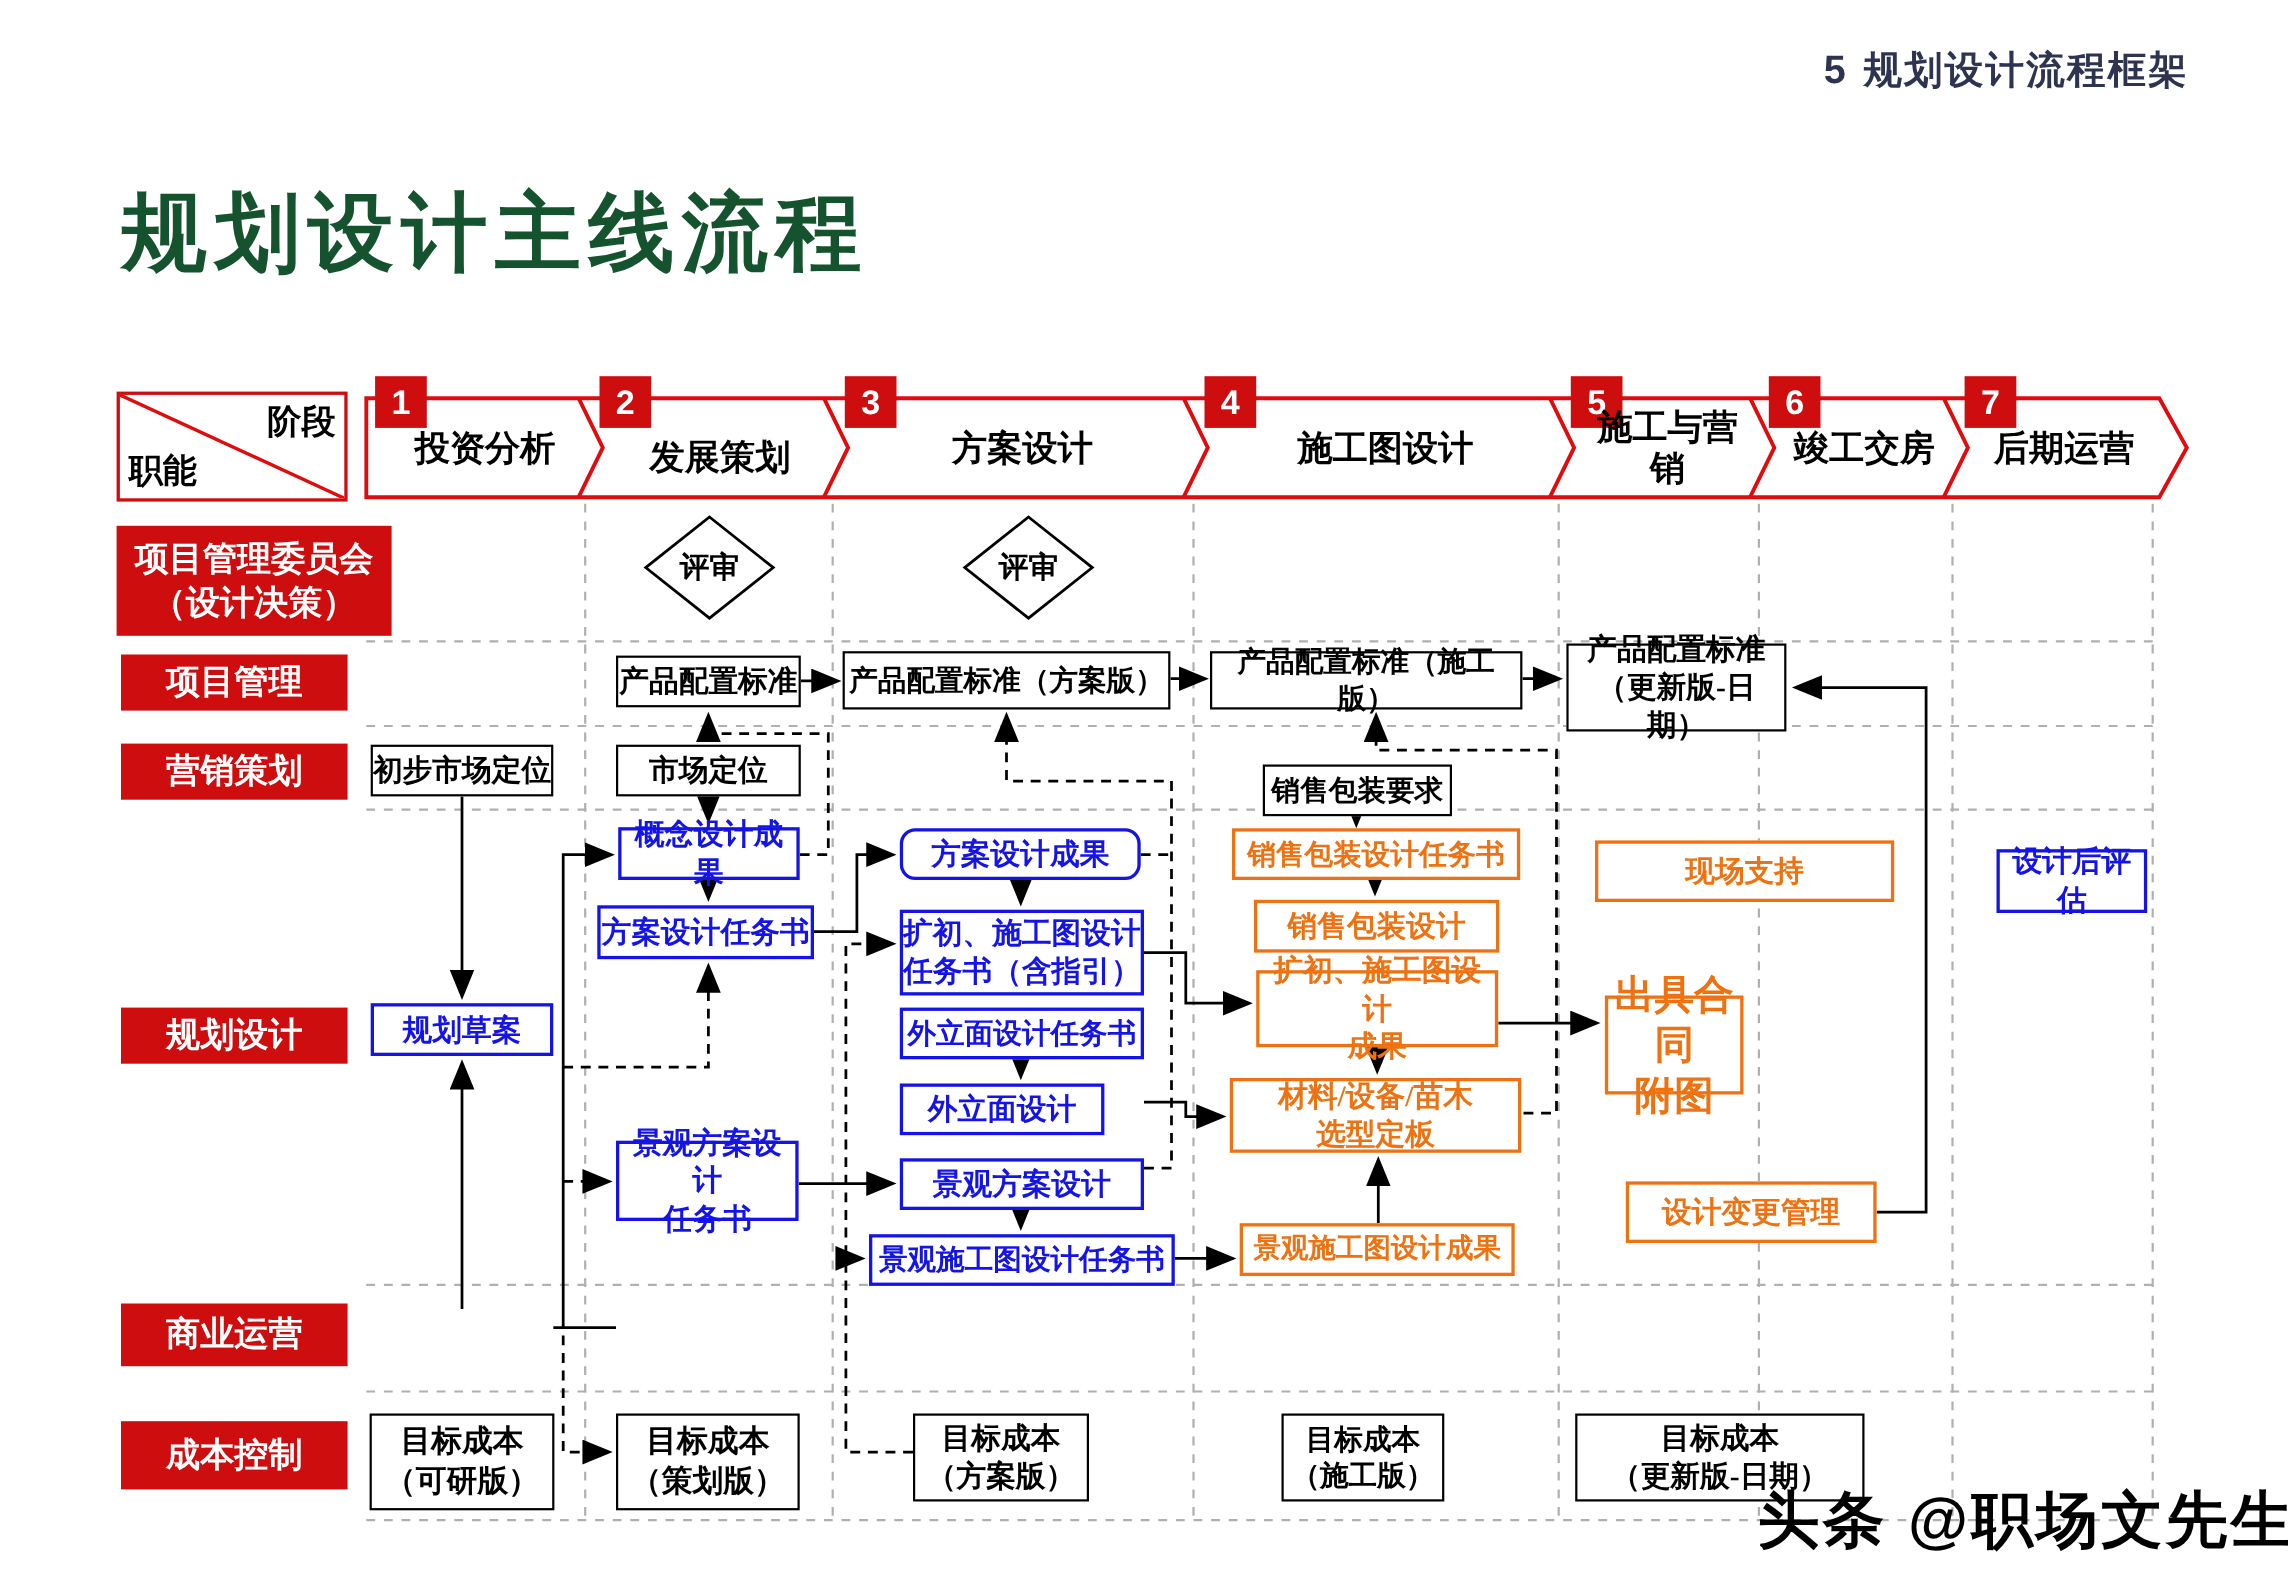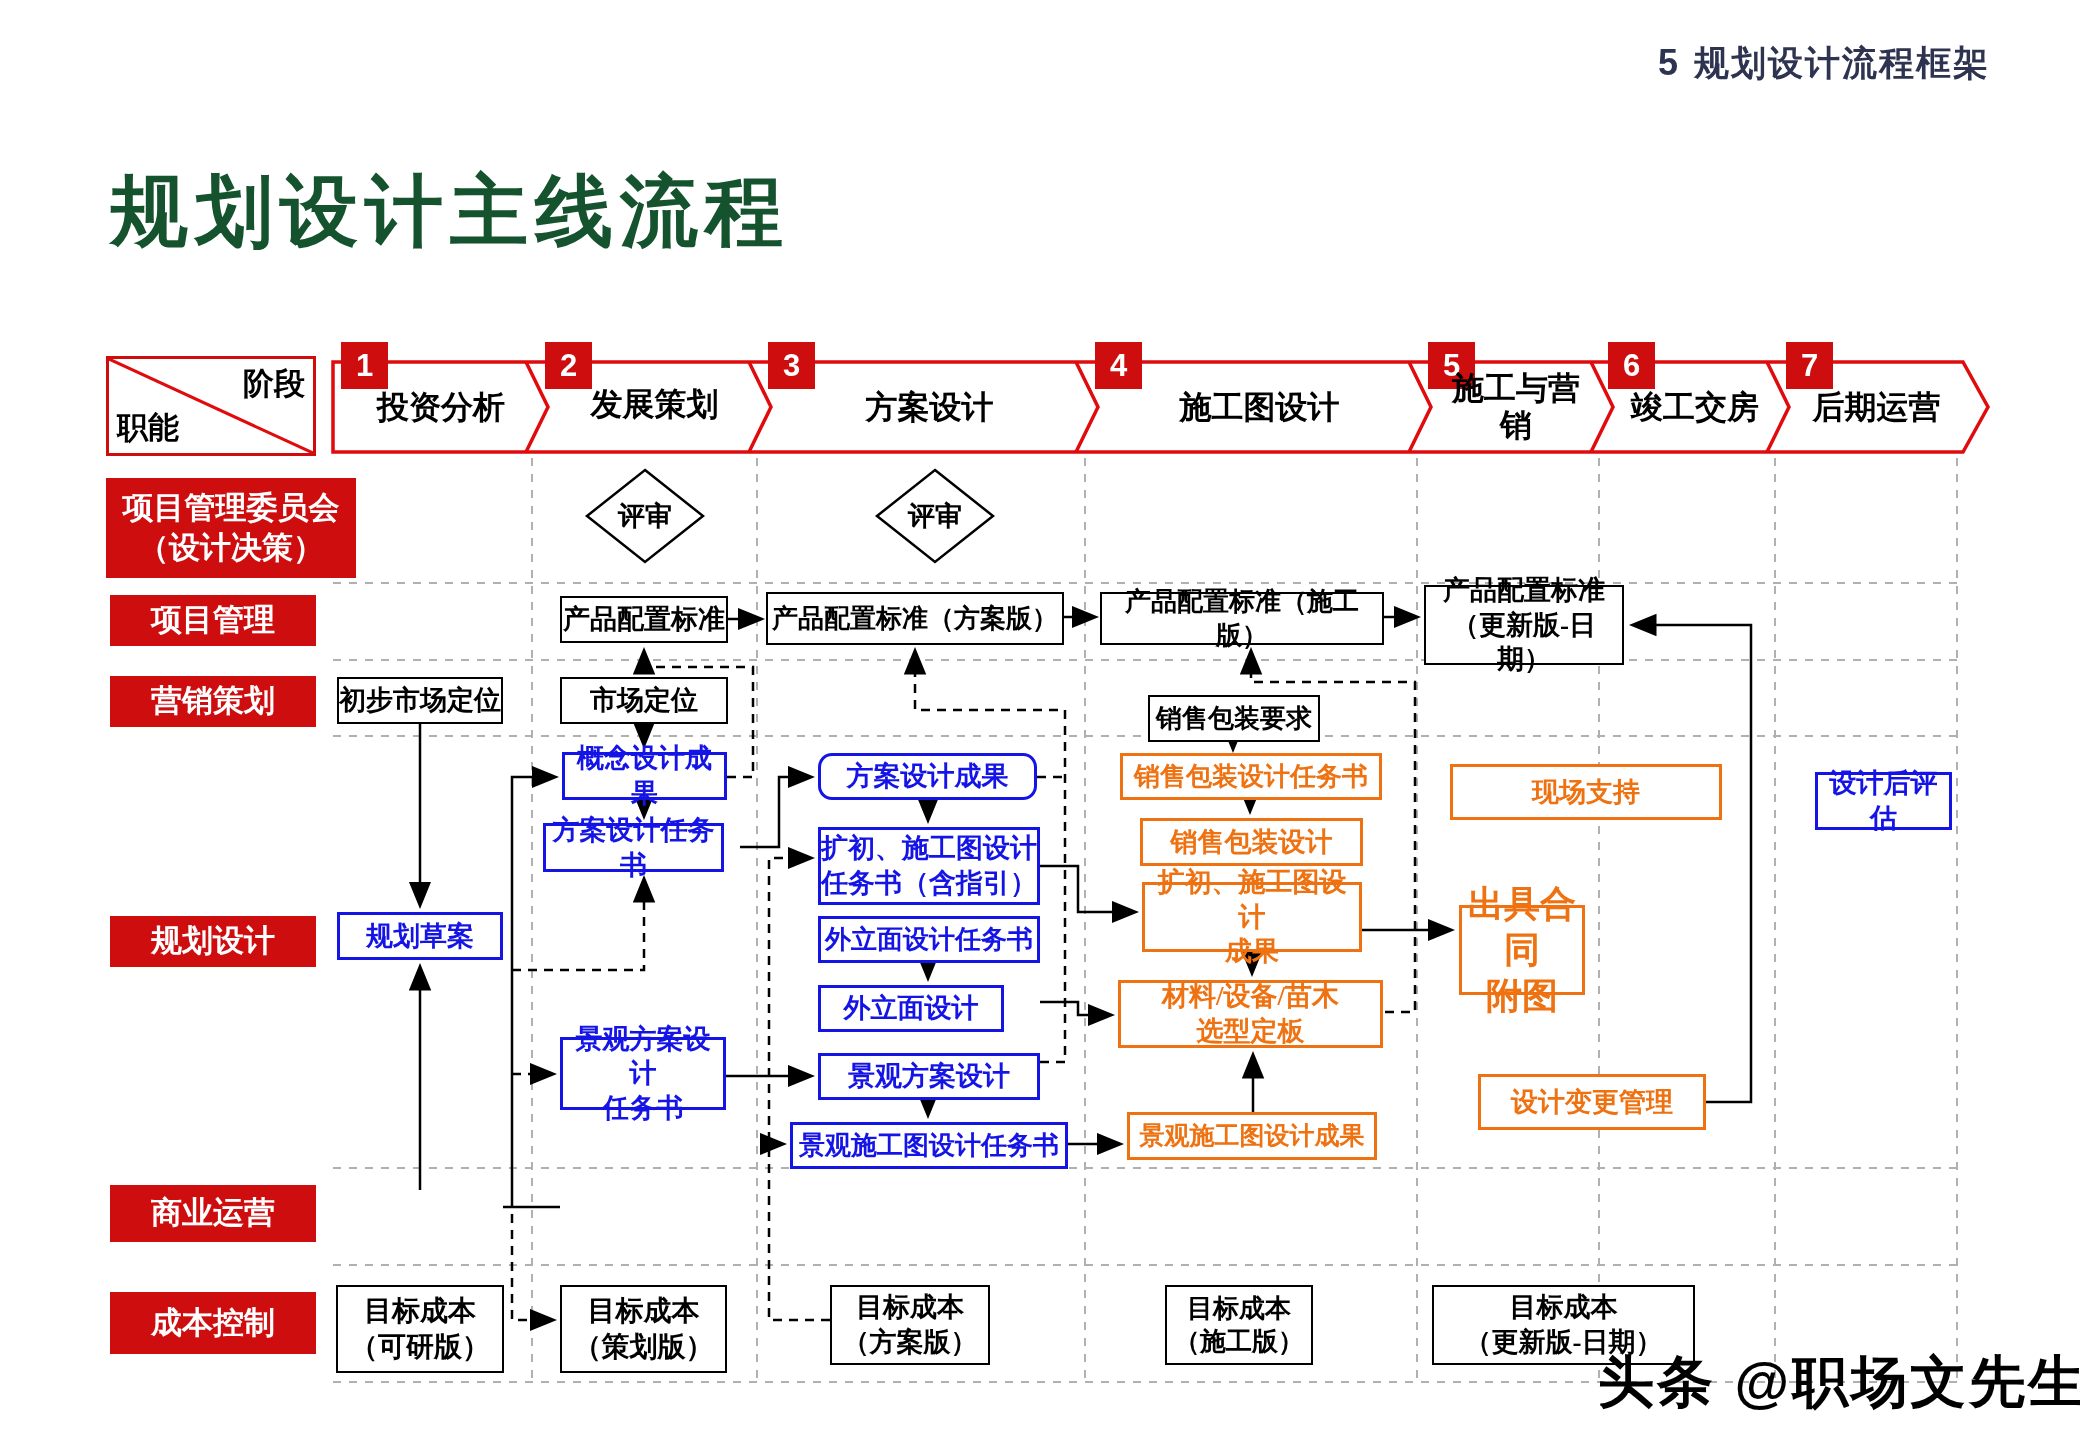--- a/index.html
+++ b/index.html
@@ -130,21 +130,21 @@
       <line x1="0" y1="0" x2="204" y2="94" stroke="#e00b0c" stroke-width="3"></line>
     </svg>
     <span class="tr">阶段</span>
     <span class="bl">职能</span>
   </div>
 
   <div id="generated">
       <div class="badge" style="left: 341px; top: 342px;">1</div>
       <div class="phase-label" style="left: 353px; top: 368px; width: 176px; height: 78px;">投资分析</div>
       <div class="badge" style="left: 545px; top: 342px;">2</div>
-      <div class="phase-label" style="left: 557px; top: 365px; width: 195px; height: 78px;">发展策划</div>
+      <div class="phase-label" style="left: 557px; top: 376px; width: 195px; height: 78px;">发展策划</div>
       <div class="badge" style="left: 768px; top: 342px;">3</div>
       <div class="phase-label" style="left: 780px; top: 368px; width: 299px; height: 78px;">方案设计</div>
       <div class="badge" style="left: 1095px; top: 342px;">4</div>
       <div class="phase-label" style="left: 1107px; top: 368px; width: 305px; height: 78px;">施工图设计</div>
       <div class="badge" style="left: 1428px; top: 342px;">5</div>
       <div class="phase-label" style="left: 1440px; top: 368px; width: 152px; height: 78px;">施工与营
 销</div>
       <div class="badge" style="left: 1608px; top: 342px;">6</div>
       <div class="phase-label" style="left: 1620px; top: 368px; width: 150px; height: 78px;">竣工交房</div>
       <div class="badge" style="left: 1786px; top: 342px;">7</div>
@@ -158,21 +158,21 @@
       <div class="rowlabel" style="left: 110px; top: 1292px; width: 206px; height: 62px;">成本控制</div>
       <div class="box black" style="left: 560px; top: 596px; width: 168px; height: 47px; font-size: 27px;">产品配置标准</div>
       <div class="box black" style="left: 766px; top: 592px; width: 298px; height: 53px; font-size: 26px;">产品配置标准（方案版）</div>
       <div class="box black" style="left: 1100px; top: 592px; width: 284px; height: 53px; font-size: 26px;">产品配置标准（施工版）</div>
       <div class="box black" style="left: 1424px; top: 585px; width: 200px; height: 80px; font-size: 27px;">产品配置标准
 （更新版-日期）</div>
       <div class="box black" style="left: 337px; top: 677px; width: 166px; height: 47px; font-size: 27px;">初步市场定位</div>
       <div class="box black" style="left: 560px; top: 677px; width: 168px; height: 47px; font-size: 27px;">市场定位</div>
       <div class="box black" style="left: 1148px; top: 695px; width: 172px; height: 47px; font-size: 26px;">销售包装要求</div>
       <div class="box blue" style="left: 562px; top: 752px; width: 165px; height: 48px; font-size: 27px;">概念设计成果</div>
-      <div class="box blue" style="left: 543px; top: 823px; width: 181px; height: 49px; font-size: 27px;">方案设计任务书</div>
+      <div class="box blue" style="left: 543px; top: 823px; width: 197px; height: 49px; font-size: 27px;">方案设计任务书</div>
       <div class="box blue" style="left: 337px; top: 912px; width: 166px; height: 48px; font-size: 27px;">规划草案</div>
       <div class="box blue" style="left: 560px; top: 1037px; width: 166px; height: 73px; font-size: 27px;">景观方案设计
 任务书</div>
       <div class="box blue" style="left: 818px; top: 753px; width: 219px; height: 47px; font-size: 27px; border-radius: 14px;">方案设计成果</div>
       <div class="box blue" style="left: 818px; top: 827px; width: 222px; height: 78px; font-size: 27px;">扩初、施工图设计
 任务书（含指引）</div>
       <div class="box blue" style="left: 818px; top: 916px; width: 222px; height: 47px; font-size: 26px;">外立面设计任务书</div>
       <div class="box blue" style="left: 818px; top: 985px; width: 186px; height: 47px; font-size: 27px;">外立面设计</div>
       <div class="box blue" style="left: 818px; top: 1053px; width: 222px; height: 47px; font-size: 27px;">景观方案设计</div>
       <div class="box blue" style="left: 790px; top: 1122px; width: 278px; height: 47px; font-size: 26px;">景观施工图设计任务书</div>

